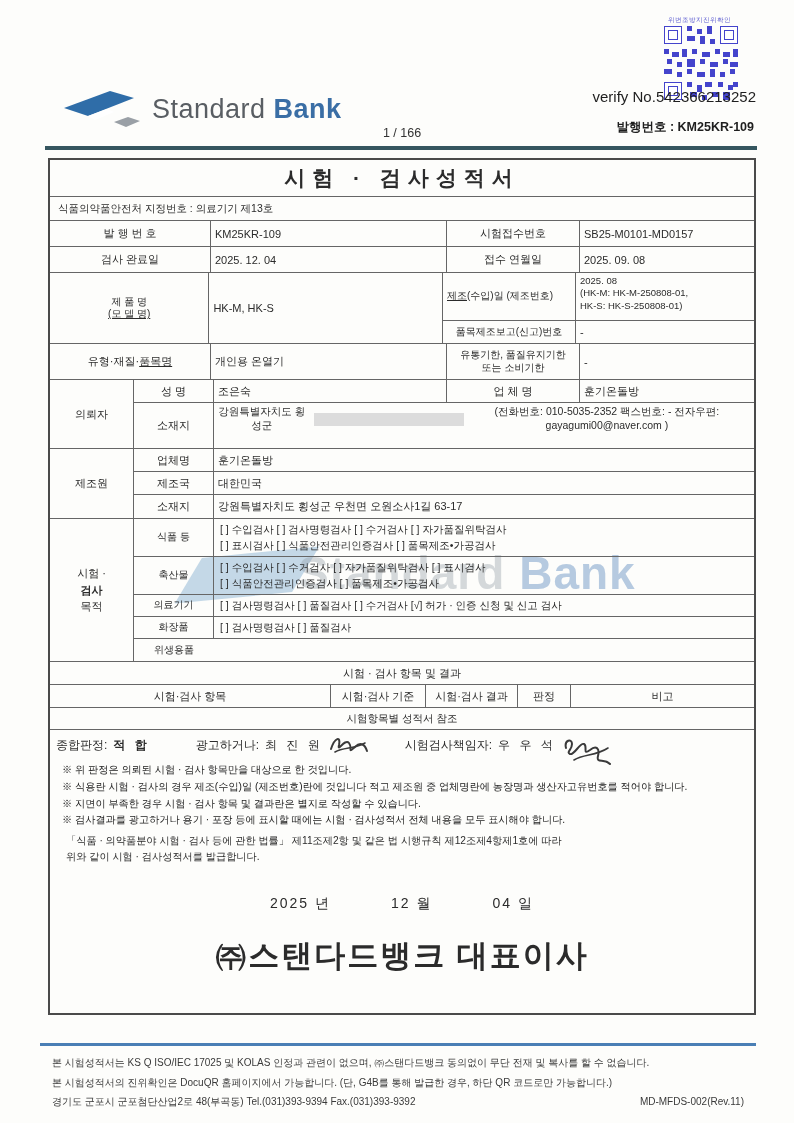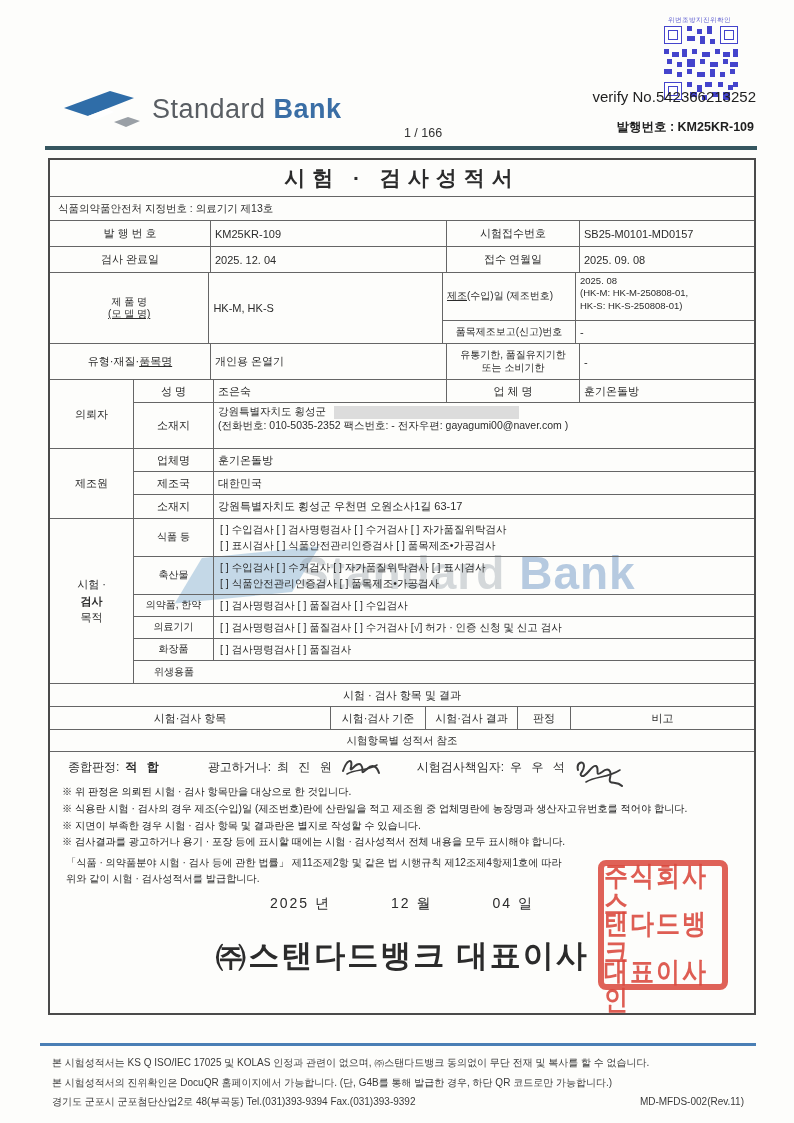--- a/index.html
+++ b/index.html
@@ -7,21 +7,21 @@
   .page {
     position:relative; width:794px; height:1123px; background:#fdfdfb;
     font-family:"Liberation Sans", sans-serif; color:#2b2b2b; overflow:hidden;
   }
   
   .logo { position:absolute; left:62px; top:86px; display:flex; align-items:center; }
   .logo svg { display:block; }
   .logo-text { font-size:27px; letter-spacing:0.5px; margin-left:8px; }
   .logo-word1 { color:#595e63; }
   .logo-word2 { color:#3a6ea5; font-weight:bold; }
-  .page-number { position:absolute; left:373px; top:126px; width:100px; text-align:center; font-size:12.5px; color:#333; }
+  .page-number { position:absolute; left:352px; top:126px; width:100px; text-align:center; font-size:12.5px; color:#333; }
   .verify-no { position:absolute; right:38px; top:88px; font-size:15px; color:#1e1e1e; }
   .issue-no-line { position:absolute; right:40px; top:119px; font-size:12.5px; font-weight:bold; color:#1e1e1e; }
   .qr-caption { position:absolute; left:668px; top:16px; font-size:6.5px; color:#5a5ad0; letter-spacing:0.5px; }
   .qr-box { position:absolute; left:664px; top:26px; width:74px; height:74px; }
   .top-rule { position:absolute; left:45px; top:146px; width:712px; height:4px; background:#35565f; }
   
   .watermark { position:absolute; left:178px; top:538px; width:580px; height:80px; z-index:1; pointer-events:none; }
   .wm-shape { position:absolute; left:14px; top:14px; width:110px; height:46px; background:#9fc0da; opacity:.6; transform:skewX(-35deg) rotate(-6deg); }
   .wm-text { position:absolute; left:120px; top:8px; font-size:46px; font-weight:bold; letter-spacing:1px; white-space:nowrap; }
   .wm-w1 { color:rgba(150,160,170,.40); }
@@ -49,32 +49,32 @@
   .prod-sub2 { display:flex; height:22px; flex:1; }
   .prod-sub .cell, .prod-sub2 .cell { height:auto; }
   
   .group { display:flex; border-bottom:1px solid #666; }
   .g-head { width:84px; border-right:1px solid #666; display:flex; align-items:center; justify-content:center; font-size:11px; text-align:center; line-height:1.5; }
   .g-body { flex:1; display:flex; flex-direction:column; }
   .g-row { display:flex; border-bottom:1px solid #666; }
   .g-row:last-child { border-bottom:none; }
   .w-sub { width:80px; }
   .h23 { height:23px; }
-  .addr2 { height:45px; flex-direction:column; align-items:flex-start; justify-content:center; }
+  .addr2 { height:45px; align-items:flex-start; justify-content:center; }
   .addr-line { display:flex; align-items:center; font-size:10.5px; }
   .redact { display:inline-block; width:185px; height:13px; background:#dcdcdc; margin-left:8px; }
   .chk { font-size:10.5px; line-height:1.5; text-align:left; justify-content:flex-start; padding-left:6px; flex-direction:column; align-items:flex-start; justify-content:center; }
   .h38 { height:38px; } .h22 { height:22px; }
   
   .sec-title { height:23px; display:flex; align-items:center; justify-content:center; font-size:11px; border-bottom:1px solid #666; }
   .res-head { height:23px; }
   .rc1{width:281px;} .rc2{width:95px;} .rc3{width:92px;} .rc4{width:53px;} .rc5{flex:1;}
   .reference { height:22px; display:flex; align-items:center; justify-content:center; font-size:10.5px; border-bottom:1px solid #666; }
   
-  .judgment { display:flex; align-items:center; height:30px; padding-left:18px; font-size:12px; gap:6px; }
+  .judgment { display:flex; align-items:center; height:30px; padding-left:6px; font-size:12px; gap:6px; }
   .sig { margin-left:-2px; }
   
   .notes { padding:2px 12px 0 12px; font-size:10.2px; line-height:1.55; color:#222; }
   .note-item { margin-bottom:1px; padding-left:14px; text-indent:-14px; }
   .law { padding:4px 14px 0 16px; font-size:10.2px; line-height:1.55; }
   
   .date-line { position:absolute; left:0; top:735px; width:100%; display:flex; justify-content:center; gap:60px; font-size:14px; letter-spacing:2px; }
   .issuer-line { position:absolute; left:0; top:775px; width:100%; text-align:center; font-size:31px; font-weight:bold; letter-spacing:2px; }
   .seal { position:absolute; left:548px; top:700px; width:130px; height:130px; border:6px solid rgba(217,71,59,.85); border-radius:8px; display:flex; flex-direction:column; justify-content:space-evenly; align-items:center; background:rgba(255,255,255,0); }
   .seal div { font-family:"Liberation Serif", serif; font-weight:bold; font-size:24px; letter-spacing:2px; color:rgba(217,71,59,.88); line-height:1; transform:scaleY(1.15); }
@@ -274,26 +274,20 @@
           </div>
         </div>
         <div class="g-row h38">
           <div class="cell w-sub small2">축산물</div>
           <div class="cell chk" style="flex:1;">
             <span>[ ] 수입검사 [ ] 수거검사 [ ] 자가품질위탁검사 [ ] 표시검사</span>
             <span>[ ] 식품안전관리인증검사 [ ] 품목제조•가공검사</span>
           </div>
         </div>
         <div class="g-row h22">
-          <div class="cell w-sub small2">의약품, 한약</div>
-          <div class="cell chk" style="flex:1;">
-              <span>[ ] 검사명령검사 [ ] 품질검사 [ ] 수입검사</span>
-            </div>
-        </div>
-        <div class="g-row h22">
           <div class="cell w-sub small2">의료기기</div>
           <div class="cell chk" style="flex:1;">
               <span>[ ] 검사명령검사 [ ] 품질검사 [ ] 수거검사 [√] 허가 · 인증 신청 및 신고 검사</span>
             </div>
         </div>
         <div class="g-row h22">
           <div class="cell w-sub small2">화장품</div>
           <div class="cell chk" style="flex:1;">
               <span>[ ] 검사명령검사 [ ] 품질검사</span>
             </div>
@@ -326,41 +320,36 @@
       <span style="margin-left:28px;">시험검사책임자:</span>
       <span style="letter-spacing:3px;">우 우 석</span>
       <svg class="sig" width="54" height="34" viewBox="0 0 54 34" style="margin-bottom:-12px;">
         <path d="M6,14 C4,6 12,4 12,10 C12,16 6,18 10,20 C14,22 20,8 24,10 C28,12 22,22 30,16 C36,11 40,14 38,22 C36,30 44,24 50,30" fill="none" stroke="#3a3a3a" stroke-width="2" stroke-linecap="round"></path>
         <path d="M14,26 C24,20 36,22 48,14" fill="none" stroke="#3a3a3a" stroke-width="1.6" stroke-linecap="round"></path>
       </svg>
     </div>
 
     <div class="notes">
       <div class="note-item">※ 위 판정은 의뢰된 시험 · 검사 항목만을 대상으로 한 것입니다.</div>
-      <div class="note-item">※ 식용란 시험 · 검사의 경우 제조(수입)일 (제조번호)란에 산란일을 적고 제조원 중 업체명란에 농장명과 생산자고유번호를 적어야 합니다.</div>
+      <div class="note-item">※ 식용란 시험 · 검사의 경우 제조(수입)일 (제조번호)란에 것입니다 적고 제조원 중 업체명란에 농장명과 생산자고유번호를 적어야 합니다.</div>
       <div class="note-item">※ 지면이 부족한 경우 시험 · 검사 항목 및 결과란은 별지로 작성할 수 있습니다.</div>
       <div class="note-item">※ 검사결과를 광고하거나 용기 · 포장 등에 표시할 때에는 시험 · 검사성적서 전체 내용을 모두 표시해야 합니다.</div>
     </div>
     <div class="law">
       <div>「식품 · 의약품분야 시험 · 검사 등에 관한 법률」  제11조제2항 및 같은 법 시행규칙 제12조제4항제1호에 따라</div>
       <div>위와 같이  시험 · 검사성적서를 발급합니다.</div>
     </div>
 
     <div class="date-line">
       <span>2025 년</span>
       <span>12 월</span>
       <span>04 일</span>
     </div>
     <div class="issuer-line">㈜스탠다드뱅크 대표이사</div>
 
-    <div class="seal">
-      <div>주식회사스</div>
-      <div>탠다드뱅크</div>
-      <div>대표이사인</div>
-    </div>
   </div>
 
   <div class="bottom-rule"></div>
   <div class="footer">
     <div>본 시험성적서는 KS Q ISO/IEC 17025 및 KOLAS 인정과 관련이 없으며, ㈜스탠다드뱅크 동의없이 무단 전재 및 복사를 할 수 없습니다.</div>
     <div>본 시험성적서의 진위확인은 DocuQR 홈페이지에서 가능합니다. (단, G4B를 통해 발급한 경우, 하단 QR 코드로만 가능합니다.)</div>
     <div class="footer-line3">
       <span>경기도 군포시 군포첨단산업2로 48(부곡동)   Tel.(031)393-9394   Fax.(031)393-9392</span>
       <span>MD-MFDS-002(Rev.11)</span>
     </div>

